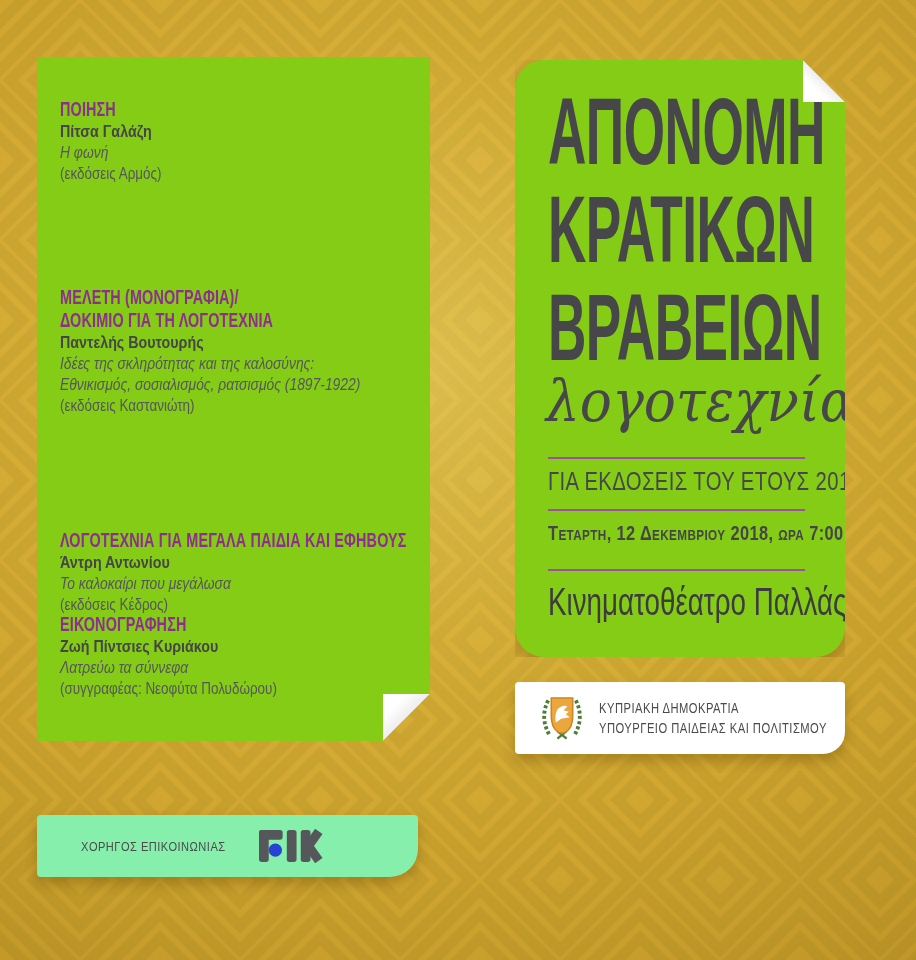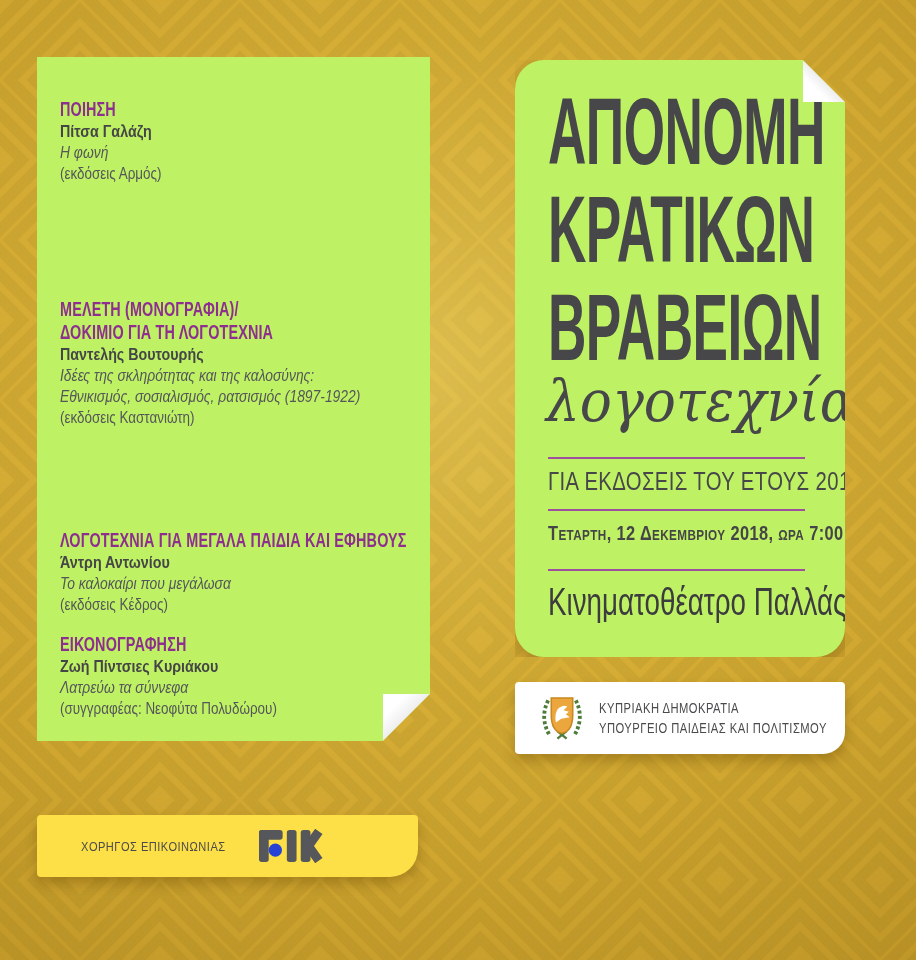--- a/index.html
+++ b/index.html
@@ -11,21 +11,21 @@
   .bg-pattern{position:absolute;left:0;top:0;width:916px;height:960px;z-index:0;}
   .vignette{
     position:absolute;left:0;top:0;width:916px;height:960px;z-index:1;pointer-events:none;
     background:radial-gradient(ellipse 120% 95% at 46% 38%,
       rgba(255,238,130,.38) 0%, rgba(248,214,84,.14) 36%, rgba(0,0,0,0) 54%,
       rgba(122,88,8,.20) 80%, rgba(96,66,4,.38) 100%);
   }
   .layer{position:absolute;left:0;top:0;width:916px;height:960px;z-index:2;}
 
   
-  .card{position:absolute;background:#bef264;}
+  .card{position:absolute;background:#84cc16;}
   .card-left{
     left:37px;top:57px;width:393px;height:684px;
     clip-path:polygon(0 0,100% 0,100% calc(100% - 47px),calc(100% - 47px) 100%,0 100%);
     filter:drop-shadow(0 9px 12px rgba(96,64,2,.38));
   }
   .fold-bottom-right{
     position:absolute;right:0;bottom:0;width:47px;height:47px;
     background:linear-gradient(135deg,#ffffff 25%,#e7e7e7 60%,#a9a9a9 100%);
     clip-path:polygon(0 0,100% 0,0 100%);
   }
@@ -87,21 +87,21 @@
   }
   .ministry-bar .emblem{margin-left:24px;flex:0 0 auto;}
   .ministry-text{margin-left:14px;display:flex;flex-direction:column;gap:6px;}
   .ministry-text span{
     display:block;white-space:nowrap;color:#4a4a4c;font-size:14px;line-height:14px;
     letter-spacing:.6px;transform:scaleX(.8);transform-origin:0 50%;
   }
 
   
   .sponsor-bar{
-    position:absolute;left:37px;top:815px;width:381px;height:62px;background:#fde047;
+    position:absolute;left:37px;top:815px;width:381px;height:62px;background:#86efac;
     border-radius:4px 4px 28px 4px;box-shadow:0 7px 12px rgba(96,64,2,.32);
     display:flex;align-items:center;
   }
   .sponsor-label{
     margin-left:44px;white-space:nowrap;color:#4a4a4c;font-size:13.5px;
     letter-spacing:.6px;transform:scaleX(.82);transform-origin:0 50%;
   }
   .rik-logo{margin-left:2px;flex:0 0 auto;}
 </style>
 </head>
@@ -139,38 +139,38 @@
   <div class="card card-left">
 
     <div class="sec" style="top:41px">
       <span class="h">ΠΟΙΗΣΗ</span>
       <span class="author">Πίτσα Γαλάζη</span>
       <span class="work">Η φωνή</span>
       <span class="pub">(εκδόσεις Αρμός)</span>
     </div>
 
 
-    <div class="sec" style="top:241px">
+    <div class="sec" style="top:229px">
       <span class="h">ΜΕΛΕΤΗ (ΜΟΝΟΓΡΑΦΙΑ)/</span>
       <span class="h">ΔΟΚΙΜΙΟ ΓΙΑ ΤΗ ΛΟΓΟΤΕΧΝΙΑ</span>
       <span class="author">Παντελής Βουτουρής</span>
       <span class="work">Ιδέες της σκληρότητας και της καλοσύνης:</span>
       <span class="work">Εθνικισμός, σοσιαλισμός, ρατσισμός (1897-1922)</span>
       <span class="pub">(εκδόσεις Καστανιώτη)</span>
     </div>
 
 
     <div class="sec" style="top:472px">
       <span class="h">ΛΟΓΟΤΕΧΝΙΑ ΓΙΑ ΜΕΓΑΛΑ ΠΑΙΔΙΑ ΚΑΙ ΕΦΗΒΟΥΣ</span>
       <span class="author">Άντρη Αντωνίου</span>
       <span class="work">Το καλοκαίρι που μεγάλωσα</span>
       <span class="pub">(εκδόσεις Κέδρος)</span>
     </div>
 
-    <div class="sec" style="top:576px">
+    <div class="sec" style="top:556px">
       <span class="h">ΕΙΚΟΝΟΓΡΑΦΗΣΗ</span>
       <span class="author">Ζωή Πίντσιες Κυριάκου</span>
       <span class="work">Λατρεύω τα σύννεφα</span>
       <span class="pub">(συγγραφέας: Νεοφύτα Πολυδώρου)</span>
     </div>
 
     <div class="fold-bottom-right"></div>
   </div>
 
   <div class="card card-right">

